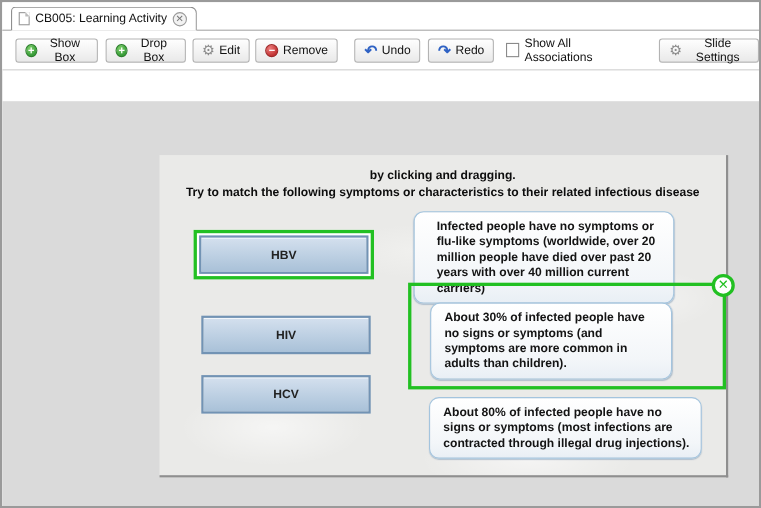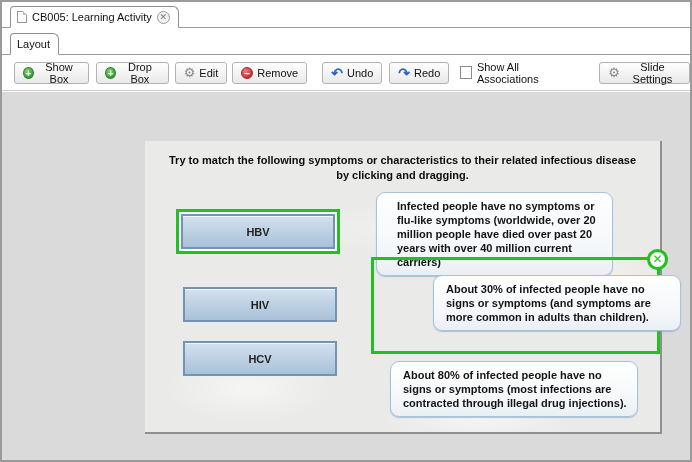--- a/index.html
+++ b/index.html
@@ -62,25 +62,20 @@
 <div class="window">
 
   <div class="tabrow1">
     <div class="tab">
       <span class="page-icon"></span>
       <span>CB005: Learning Activity</span>
       <span class="tab-close">✕</span>
     </div>
   </div>
 
-  <div class="tabrow2">
-    <div class="tab">
-      <span>Layout</span>
-    </div>
-  </div>
 
   <div class="toolbar">
     <button class="tbtn" style="margin-left:12px">
       <span class="ic-circle ic-plus">+</span>
       <span>Show Box</span>
     </button>
     <button class="tbtn" style="margin-left:7px">
       <span class="ic-circle ic-plus">+</span>
       <span>Drop Box</span>
     </button>
@@ -107,38 +102,38 @@
     <button class="tbtn" style="margin-left:30px">
       <span class="ic-gear">⚙</span>
       <span>Slide Settings</span>
     </button>
   </div>
 
   <div class="content">
     <div class="slide">
 
       <div class="instruction">
+        <div>by clicking and dragging.</div>
         <div>Try to match the following symptoms or characteristics to their related infectious disease</div>
-        <div>by clicking and dragging.</div>
       </div>
 
       <div class="drag-select" style="left:31px; top:68px;">
         <div class="dragbox">HBV</div>
       </div>
 
       <div class="dragbox" style="left:38px; top:146px;">HIV</div>
 
       <div class="dragbox" style="left:38px; top:200px;">HCV</div>
 
       <div class="dropbox" style="left:231px; top:51px; width:237px;padding-left:20px;">Infected people have no symptoms or flu-like symptoms (worldwide, over 20 million people have died over past 20 years with over 40 million current carriers)</div>
 
       <div class="assoc-rect" style="left:226px; top:116px; width:289px; height:97px;">
         <span class="assoc-close">✕</span>
       </div>
 
-      <div class="dropbox" style="left:246px; top:134px; width:248px;margin-left:42px;">About 30% of infected people have no signs or symptoms (and symptoms are more common in adults than children).</div>
+      <div class="dropbox" style="left:246px; top:134px; width:220px;">About 30% of infected people have no signs or symptoms (and symptoms are more common in adults than children).</div>
 
       <div class="dropbox" style="left:245px; top:220px; width:248px;">About 80% of infected people have no signs or symptoms (most infections are contracted through illegal drug injections).</div>
 
     </div>
   </div>
 
 </div>
 
 </body></html>

